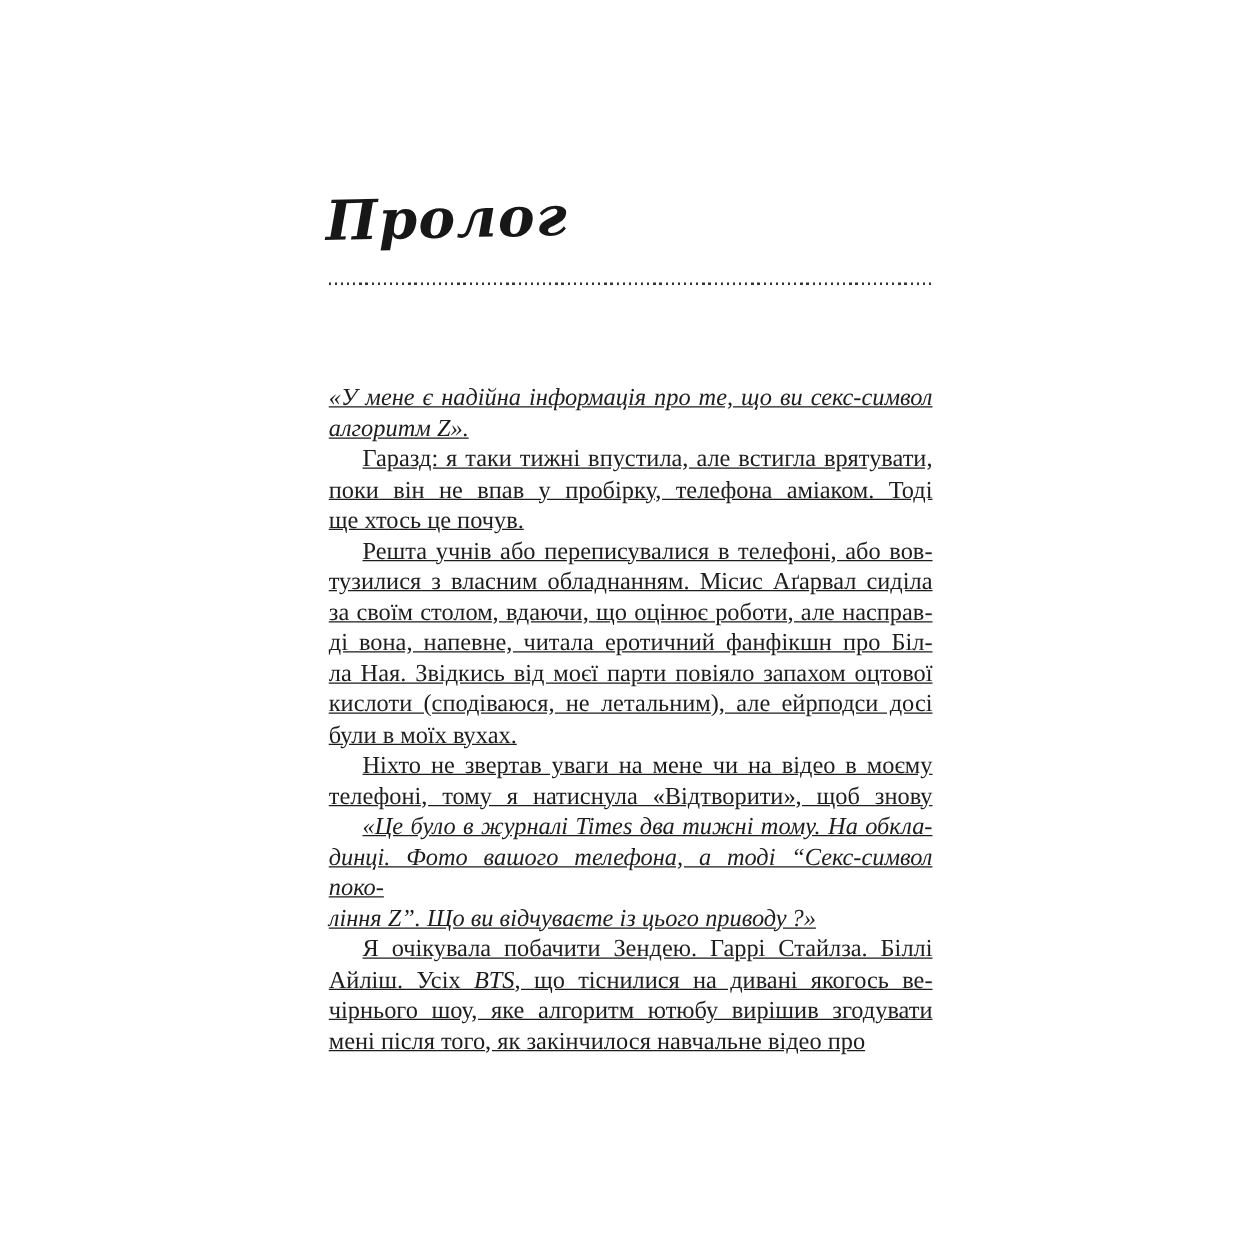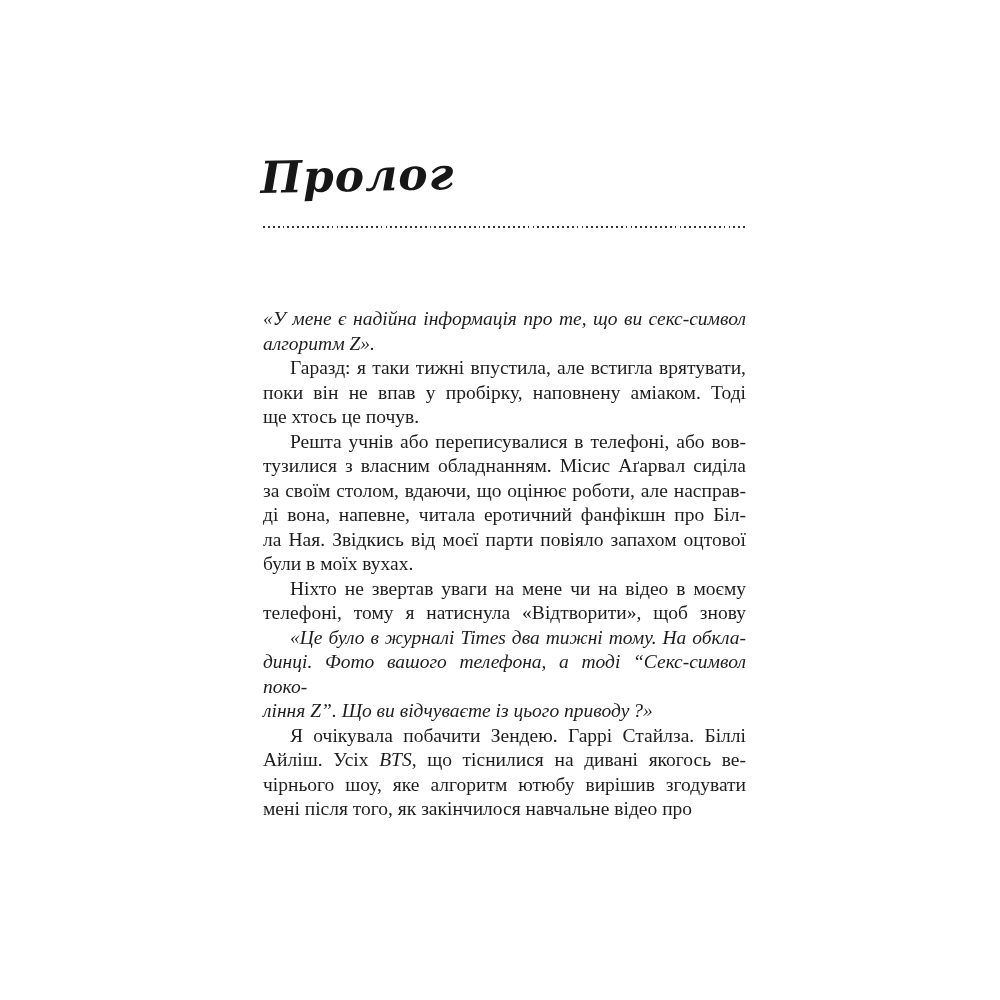--- a/index.html
+++ b/index.html
@@ -43,20 +43,21 @@
     left: 263px;
     top: 307px;
     width: 483px;
     font-size: 19.5px;
     line-height: 24.5px;
     color: #1d1d1d;
   }
   .line {
     text-align: left;
     min-height: 24.5px;
+    text-decoration: underline;
   }
   .line.just {
     text-align: justify;
     text-align-last: justify;
   }
   .line.ind {
     text-indent: 27px;
   }
   .it {
     font-style: italic;
@@ -67,27 +68,28 @@
 
 <div class="page">
   <div class="heading">Пролог</div>
 
   <div class="dotted-rule"></div>
 
   <div class="body-text">
       <div class="line just"><span class="it">«У мене є надійна інформація про те, що ви секс-символ</span></div>
       <div class="line"><span class="it">алгоритм Z».</span></div>
       <div class="line just ind"><span>Гаразд: я таки тижні впустила, але встигла врятувати,</span></div>
-      <div class="line just"><span>поки він не впав у пробірку, наповнену аміаком. Тоді</span></div>
+      <div class="line just"><span>поки він не впав у пробірку, телефона аміаком. Тоді</span></div>
       <div class="line"><span>ще хтось це почув.</span></div>
       <div class="line just ind"><span>Решта учнів або переписувалися в телефоні, або вов-</span></div>
       <div class="line just"><span>тузилися з власним обладнанням. Місис Аґарвал сиділа</span></div>
       <div class="line just"><span>за своїм столом, вдаючи, що оцінює роботи, але насправ-</span></div>
       <div class="line just"><span>ді вона, напевне, читала еротичний фанфікшн про Біл-</span></div>
       <div class="line just"><span>ла Ная. Звідкись від моєї парти повіяло запахом оцтової</span></div>
+      <div class="line just"><span>кислоти (сподіваюся, не летальним), але ейрподси досі</span></div>
       <div class="line"><span>були в моїх вухах.</span></div>
       <div class="line just ind"><span>Ніхто не звертав уваги на мене чи на відео в моєму</span></div>
       <div class="line just"><span>телефоні, тому я натиснула «Відтворити», щоб знову</span></div>
       <div class="line just ind"><span class="it">«Це було в журналі Times два тижні тому. На обкла-</span></div>
       <div class="line just"><span class="it">динці. Фото вашого телефона, а тоді “Секс-символ поко-</span></div>
       <div class="line"><span class="it">ління Z”. Що ви відчуваєте із цього приводу ?»</span></div>
       <div class="line just ind"><span>Я очікувала побачити Зендею. Гаррі Стайлза. Біллі</span></div>
       <div class="line just"><span>Айліш. Усіх </span><span class="it">BTS</span><span>, що тіснилися на дивані якогось ве-</span></div>
       <div class="line just"><span>чірнього шоу, яке алгоритм ютюбу вирішив згодувати</span></div>
       <div class="line"><span>мені після того, як закінчилося навчальне відео про</span></div>

